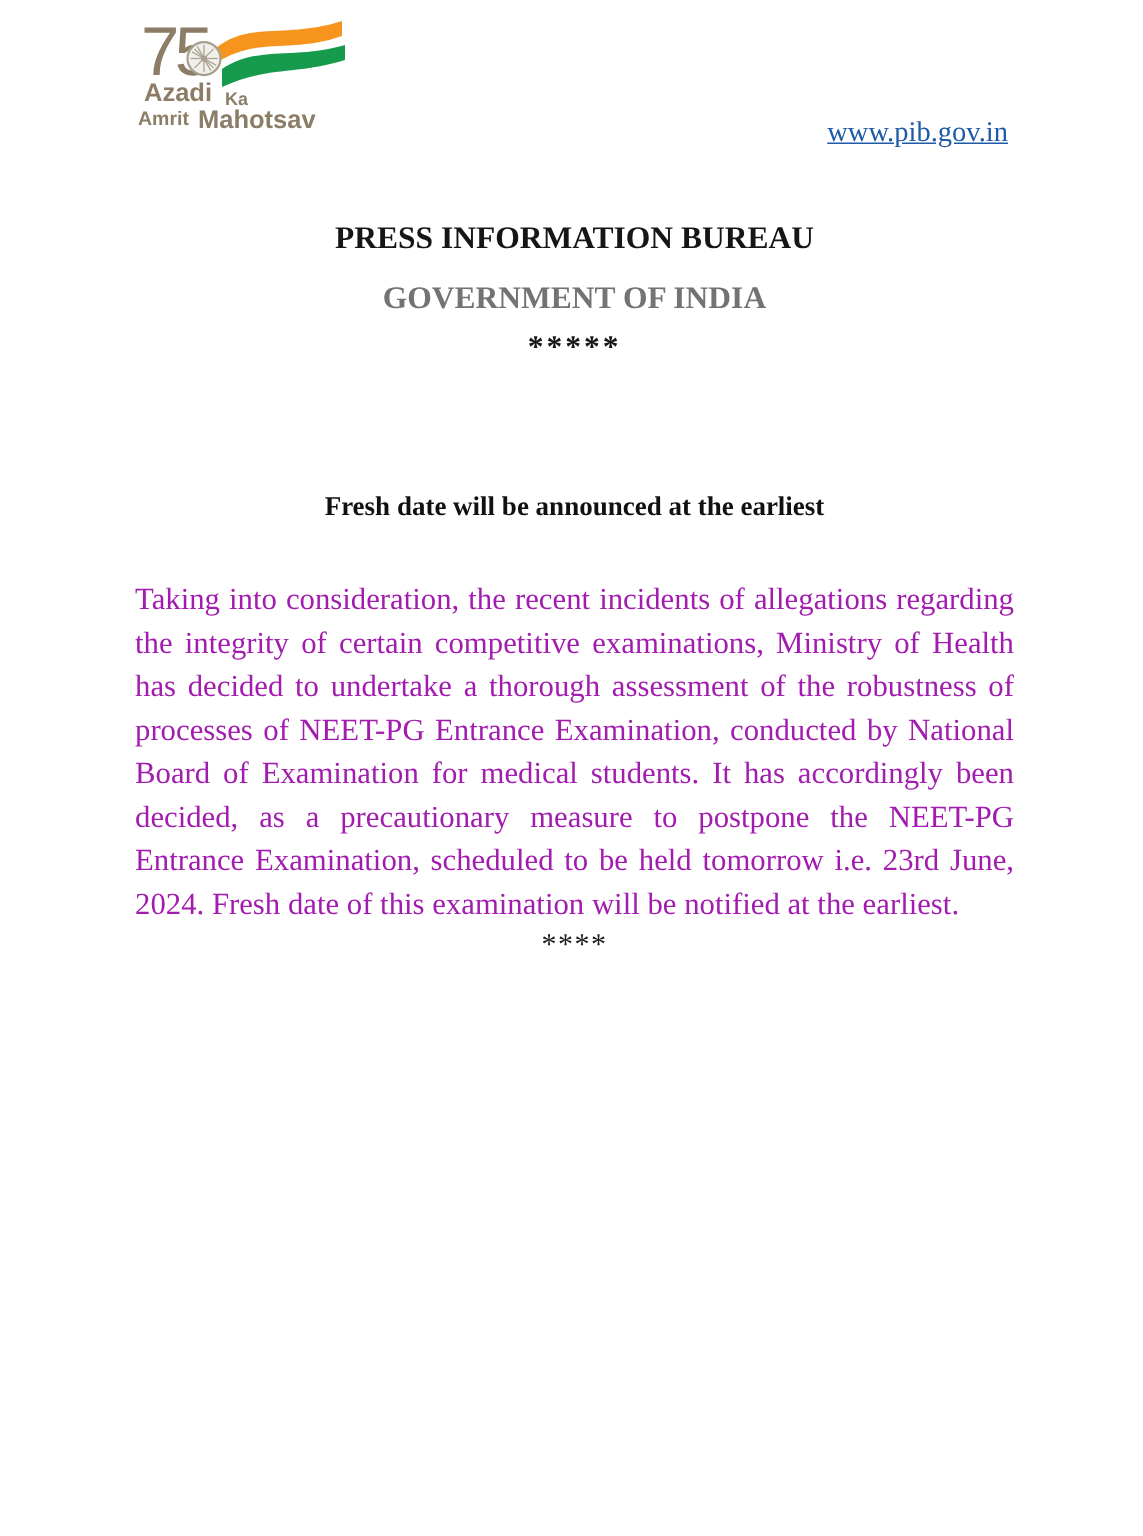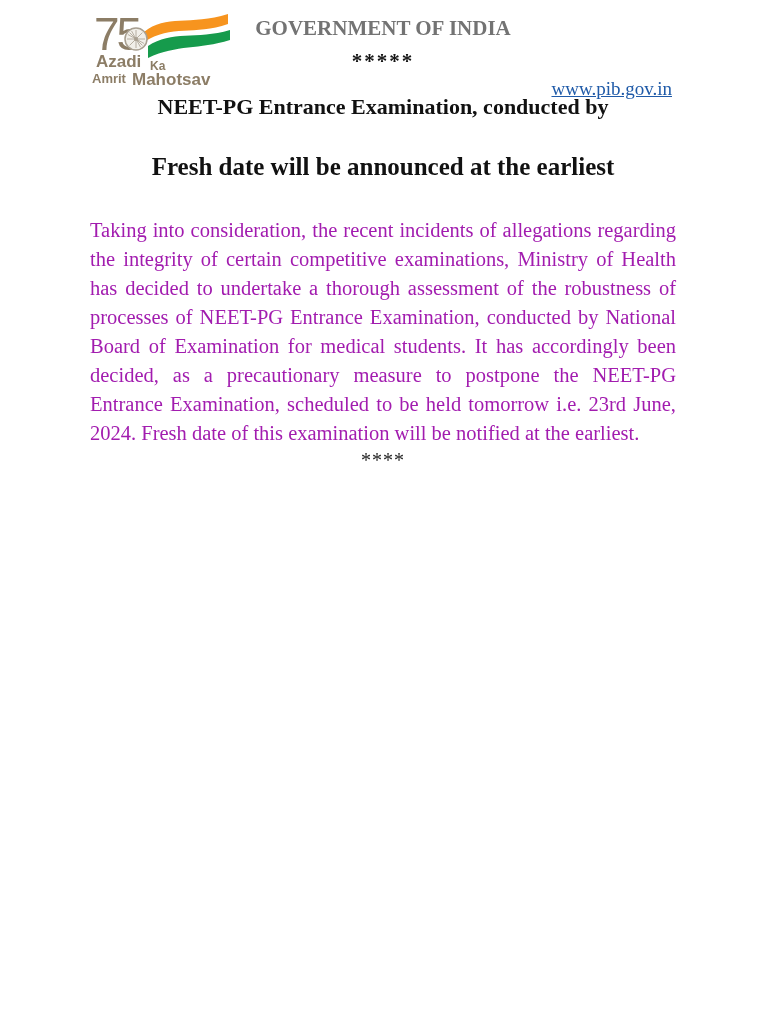--- a/index.html
+++ b/index.html
@@ -77,21 +77,21 @@
     text-align: center;
     font-weight: bold;
     font-size: 22px;
     line-height: 30px;
     color: #111111;
   }
   .subheadline {
     margin-top: 32px;
     text-align: center;
     font-weight: bold;
-    font-size: 25px;
+    font-size: 18px;
     line-height: 26px;
     color: #111111;
   }
   .dateline {
     margin-top: 32px;
     text-align: right;
     font-size: 21px;
     line-height: 26px;
   }
   sup.ord {
@@ -151,25 +151,26 @@
       </g>
     </svg>
   </div>
 
   <div class="website-row">
     <a href="#">www.pib.gov.in</a>
   </div>
 
   <div class="content">
 
+    <div class="masthead-bureau">PRESS INFORMATION BUREAU</div>
     <div class="masthead-govt">GOVERNMENT OF INDIA</div>
     <div class="stars-top">*****</div>
 
     <div class="headline">
-      <span>NEET-PG Entrance Examination, conducted by</span><br>
+      <br>
     </div>
 
     <div class="subheadline">Fresh date will be announced at the earliest</div>
 
 
     <div class="body-para">Taking into consideration, the recent incidents of allegations regarding the integrity of certain competitive examinations, Ministry of Health has decided to undertake a thorough assessment of the robustness of processes of NEET-PG Entrance Examination, conducted by National Board of Examination for medical students. It has accordingly been decided, as a precautionary measure to postpone the NEET-PG Entrance Examination, scheduled to be held tomorrow i.e. 23rd June, 2024. Fresh date of this examination will be notified at the earliest.</div>
 
 
     <div class="stars-bottom">****</div>
 

